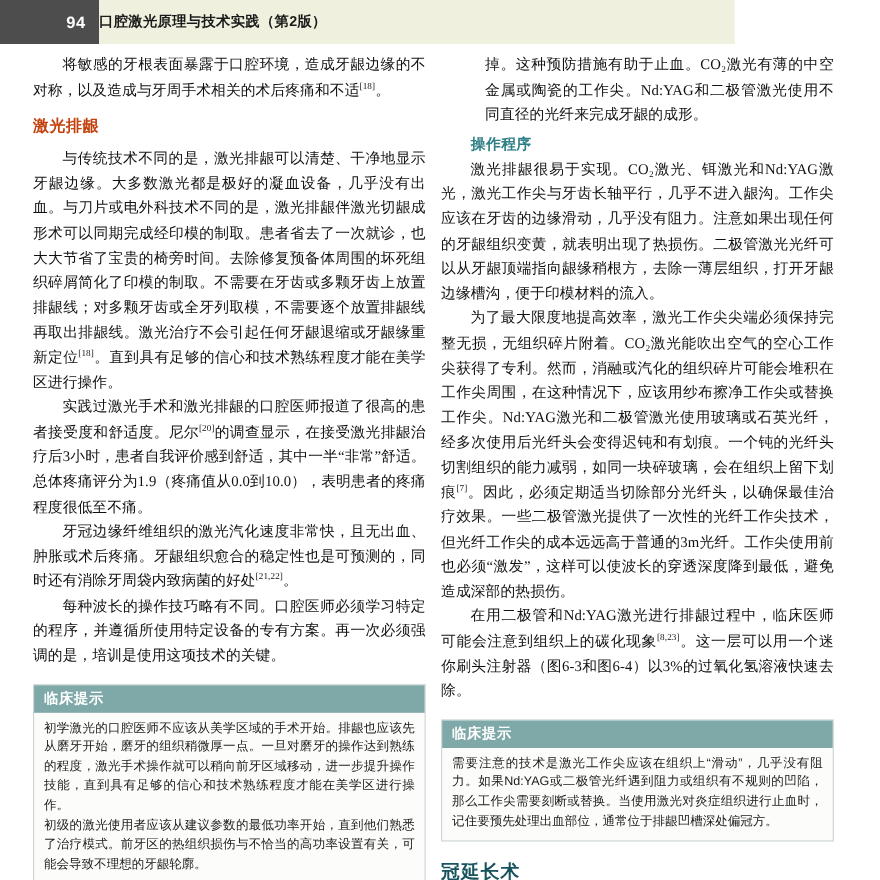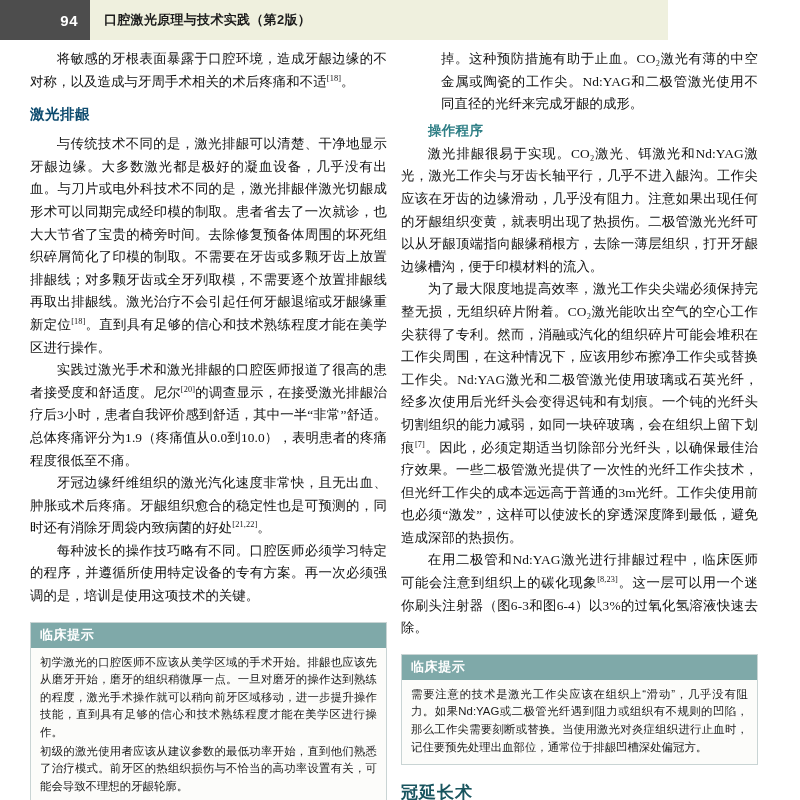--- a/index.html
+++ b/index.html
@@ -45,21 +45,21 @@
     font-family: "Liberation Sans", sans-serif;
     font-size: 15px;
     font-weight: bold;
     letter-spacing: 0.5px;
   }
   .header-title-block {
     flex: 1;
     background: #eff0de;
     display: flex;
     align-items: center;
-    padding-left: 14px;
+    padding-left: 0;
     box-sizing: border-box;
   }
   .header-title {
     color: #1a1a1a;
     font-family: "Liberation Sans", sans-serif;
     font-size: 13px;
     font-weight: bold;
     letter-spacing: 0.3px;
   }
 
@@ -94,21 +94,21 @@
     text-indent: 0;
     margin-left: 40px;
   }
 
   
   h2.sec-green {
     margin: 12px 0 9px 0;
     font-family: "Liberation Sans", sans-serif;
     font-size: 14.5px;
     font-weight: bold;
-    color: #0c4a6e;
+    color: #c2410c;
     letter-spacing: 0.5px;
   }
   h3.sec-italic {
     margin: 6px 0 3px 0;
     font-family: "Liberation Sans", sans-serif;
     font-size: 13.5px;
     font-weight: bold;
     color: #2f7f86;
     text-indent: 2em;
     letter-spacing: 0.3px;

